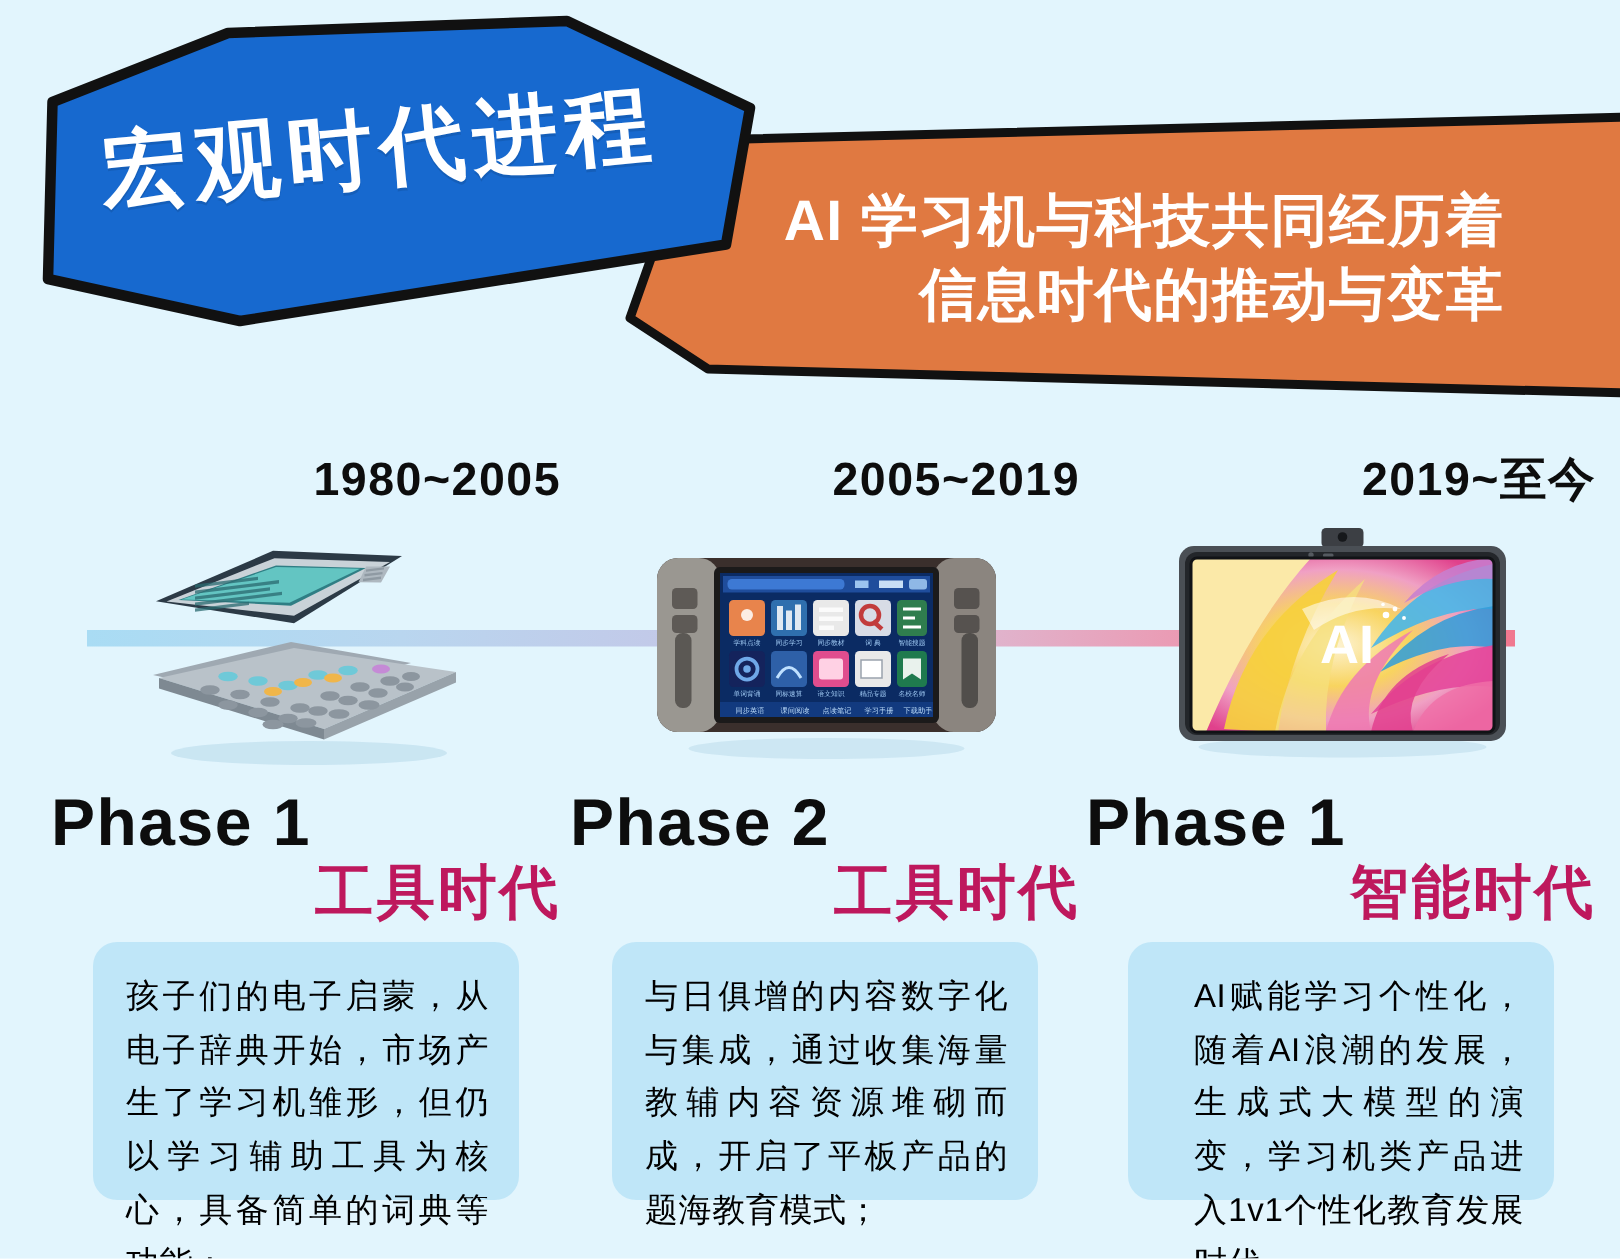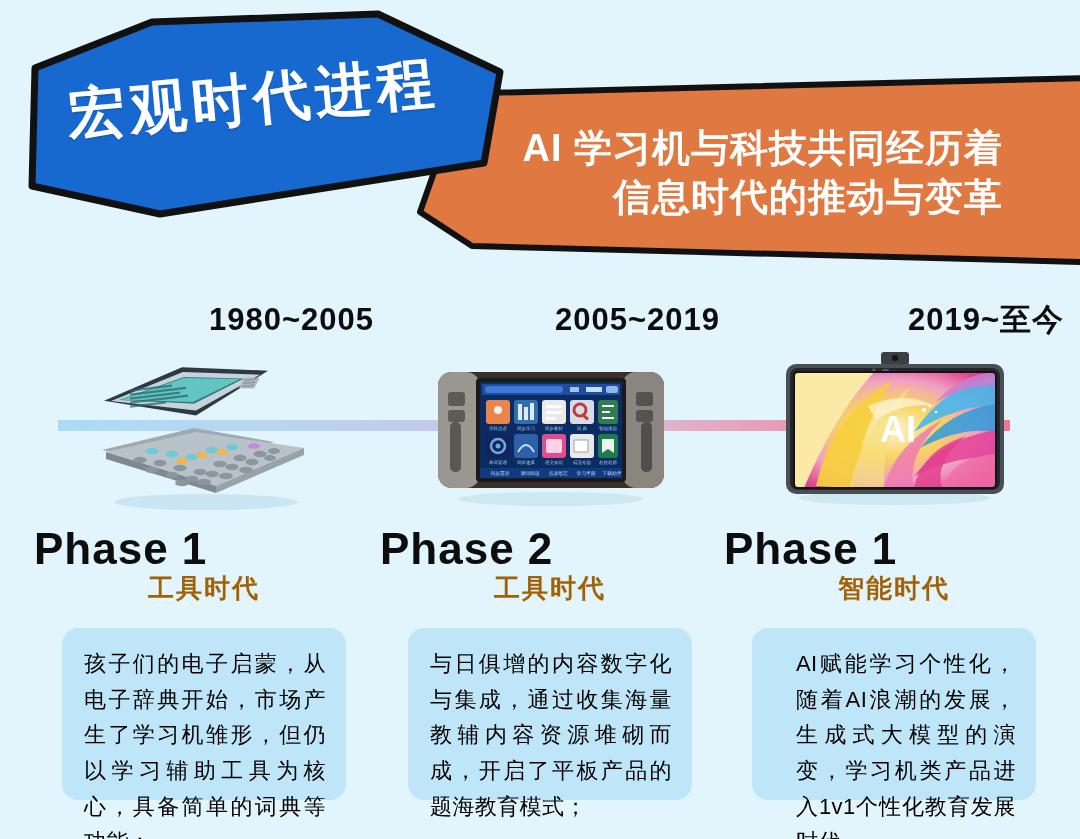--- a/index.html
+++ b/index.html
@@ -76,24 +76,24 @@
   }
   .phase-en{
     font-size:44px;
     font-weight:bold;
     color:#0d0d0d;
     letter-spacing:1px;
     line-height:1.05;
     margin-top:10px;
   }
   .phase-cn{
-    text-align:center;
-    font-size:26px;
+    text-align:right;
+    font-size:39px;
     font-weight:bold;
-    color:#a16207;
+    color:#be185d;
     letter-spacing:2px;
     line-height:1.15;
     margin-top:2px;
   }
   .card{
     position:absolute;
     top:628px;
     width:284px;
     height:172px;
     background:#bfe6f8;

